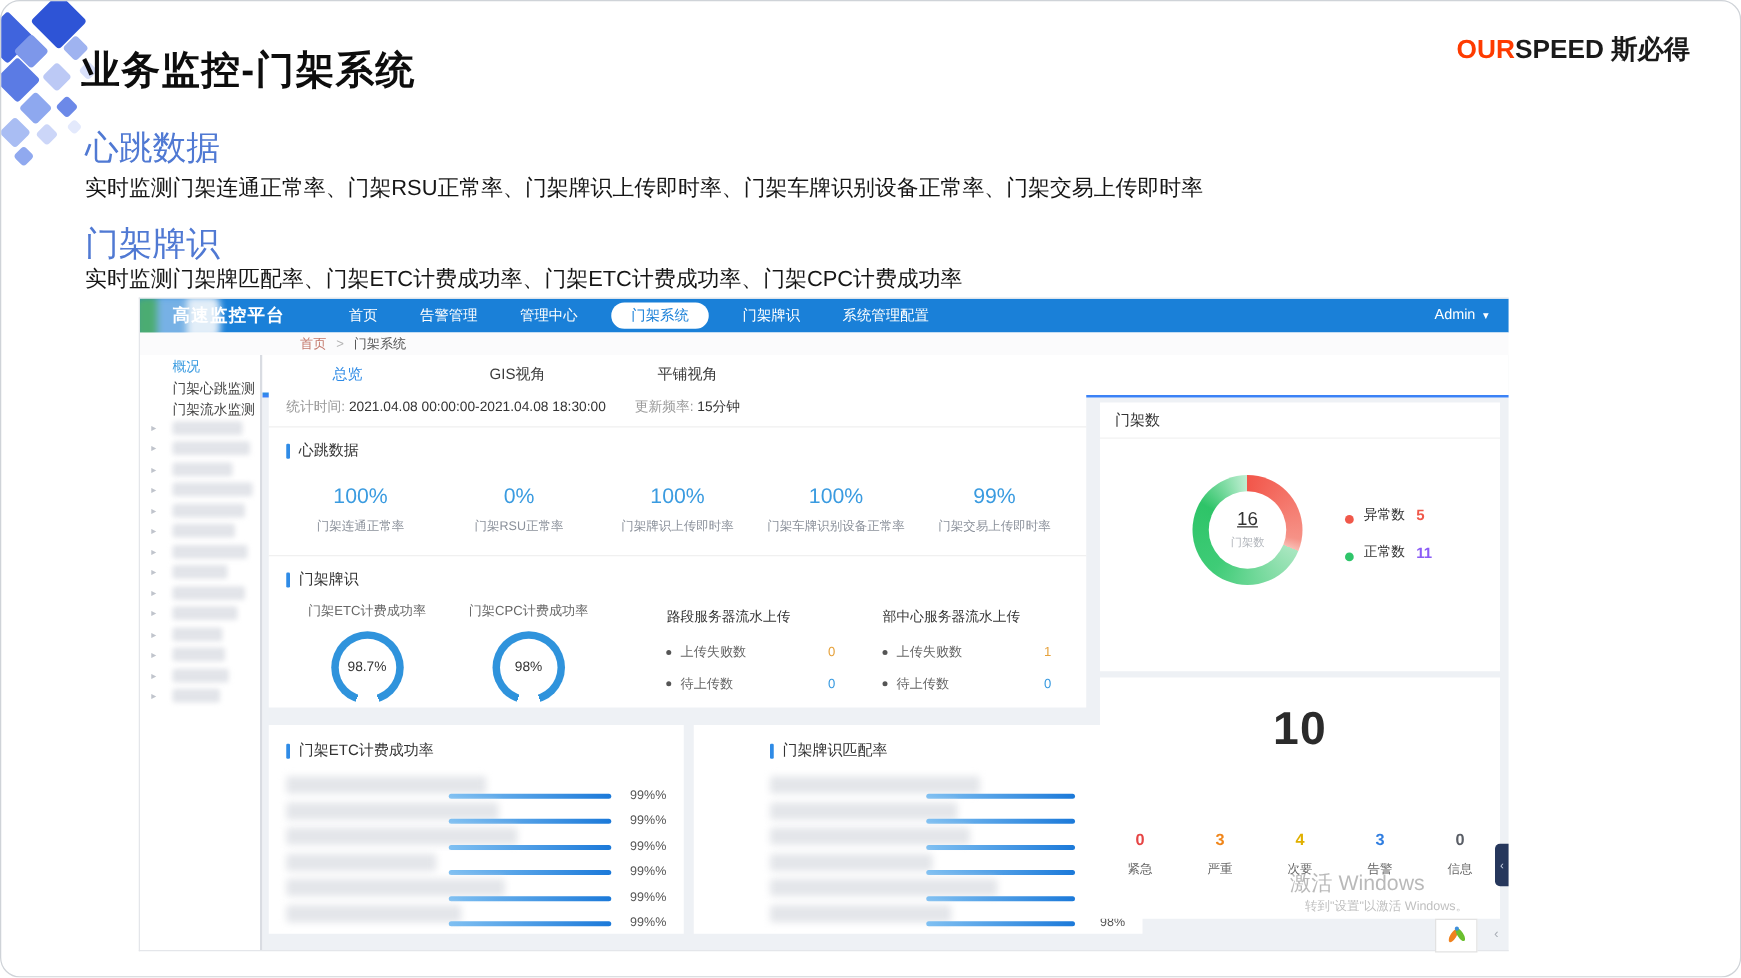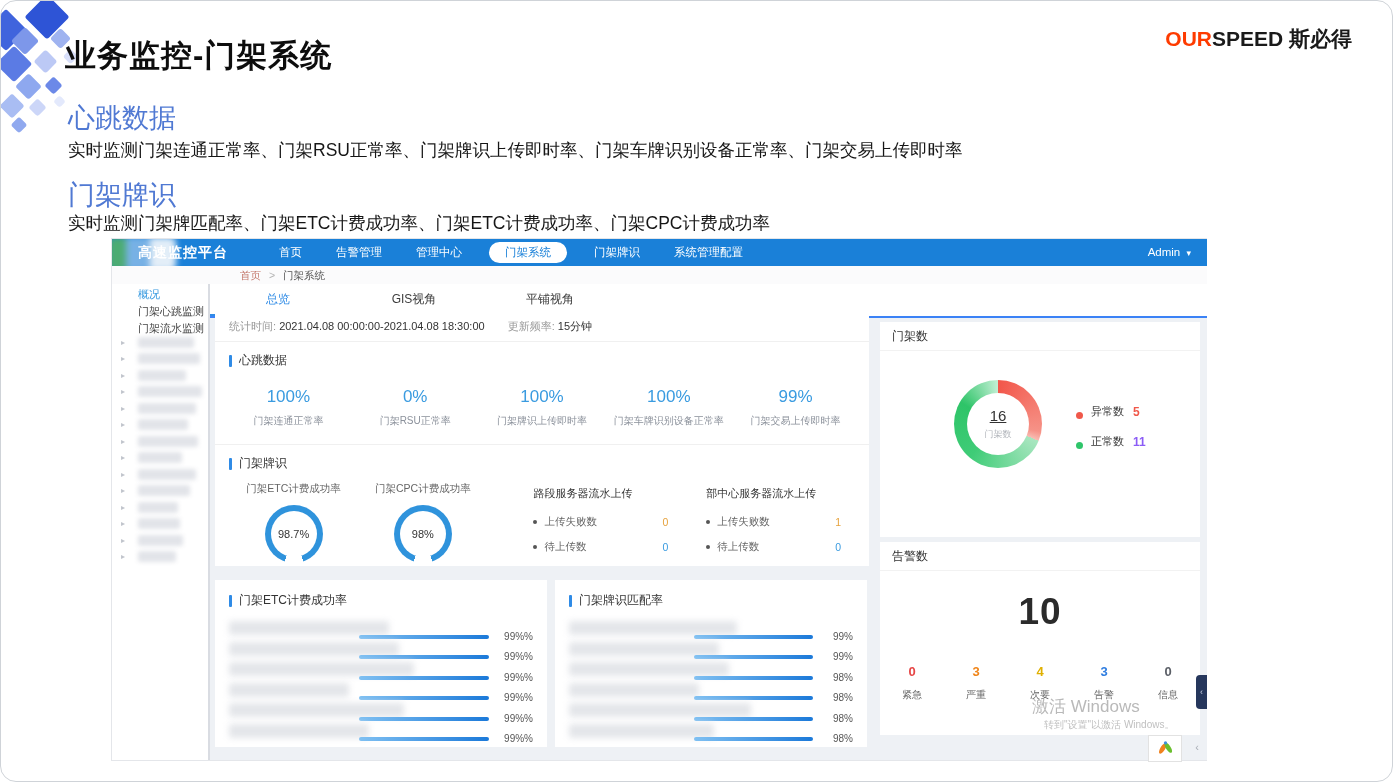--- a/index.html
+++ b/index.html
@@ -69,21 +69,21 @@
     display:flex;align-items:center;justify-content:center;font-size:11px;color:#333;}
   .upl{width:152px;margin-left:24px;padding-top:8px;}
   .upl .ut{font-size:11px;color:#333;margin-bottom:14px;}
   .upl .ur{display:flex;align-items:center;font-size:10.5px;color:#666;margin-bottom:11px;}
   .upl .dot{width:4px;height:4px;border-radius:50%;background:#555;margin-right:7px;}
   .upl .uv{margin-left:auto;margin-right:14px;}
   .uv.orange{color:#e6a23c;} .uv.blue{color:#3a9be0;}
 
   .chart-card{top:296px;height:167px;padding:0;}
   .cc1{left:5px;width:332px;}
-  .cc2{left:345px;width:312px;}
+  .cc2{left:345px;width:312px;padding-left:47px;}
   .chart-card .blk-hd{padding:12px 14px 0 14px;}
   .crows{margin:12px 14px 0 14px;}
   .crow{position:relative;height:20.5px;}
   .crow .lb{position:absolute;left:0;top:0;height:14px;background:#e4e6ea;border-radius:2px;filter:blur(3px);}
   .crow .cbar{position:absolute;bottom:3px;height:4px;border-radius:2px;background:linear-gradient(90deg,#7fc0f2,#1b79d9);}
   .cc1 .cbar{left:130px;right:44px;}
   .cc2 .cbar{left:125px;right:40px;}
   .crow .cv{position:absolute;right:0;bottom:0;font-size:10px;color:#555;}
 
   .rcol1{left:670px;top:38px;width:320px;height:215px;}
@@ -396,21 +396,20 @@
             </div>
           <div class="glr">
               <span class="ld green"></span>
               <span>正常数</span>
               <span class="lv green">11</span>
             </div>
         </div>
       </div>
 
       <div class="card rcol2">
-        <div class="card-hd">告警数</div>
         <div class="alarm-total">10</div>
         <div class="al-row">
           <div class="al">
               <div class="av c0">0</div>
               <div class="an">紧急</div>
             </div>
           <div class="al">
               <div class="av c1">3</div>
               <div class="an">严重</div>
             </div>

